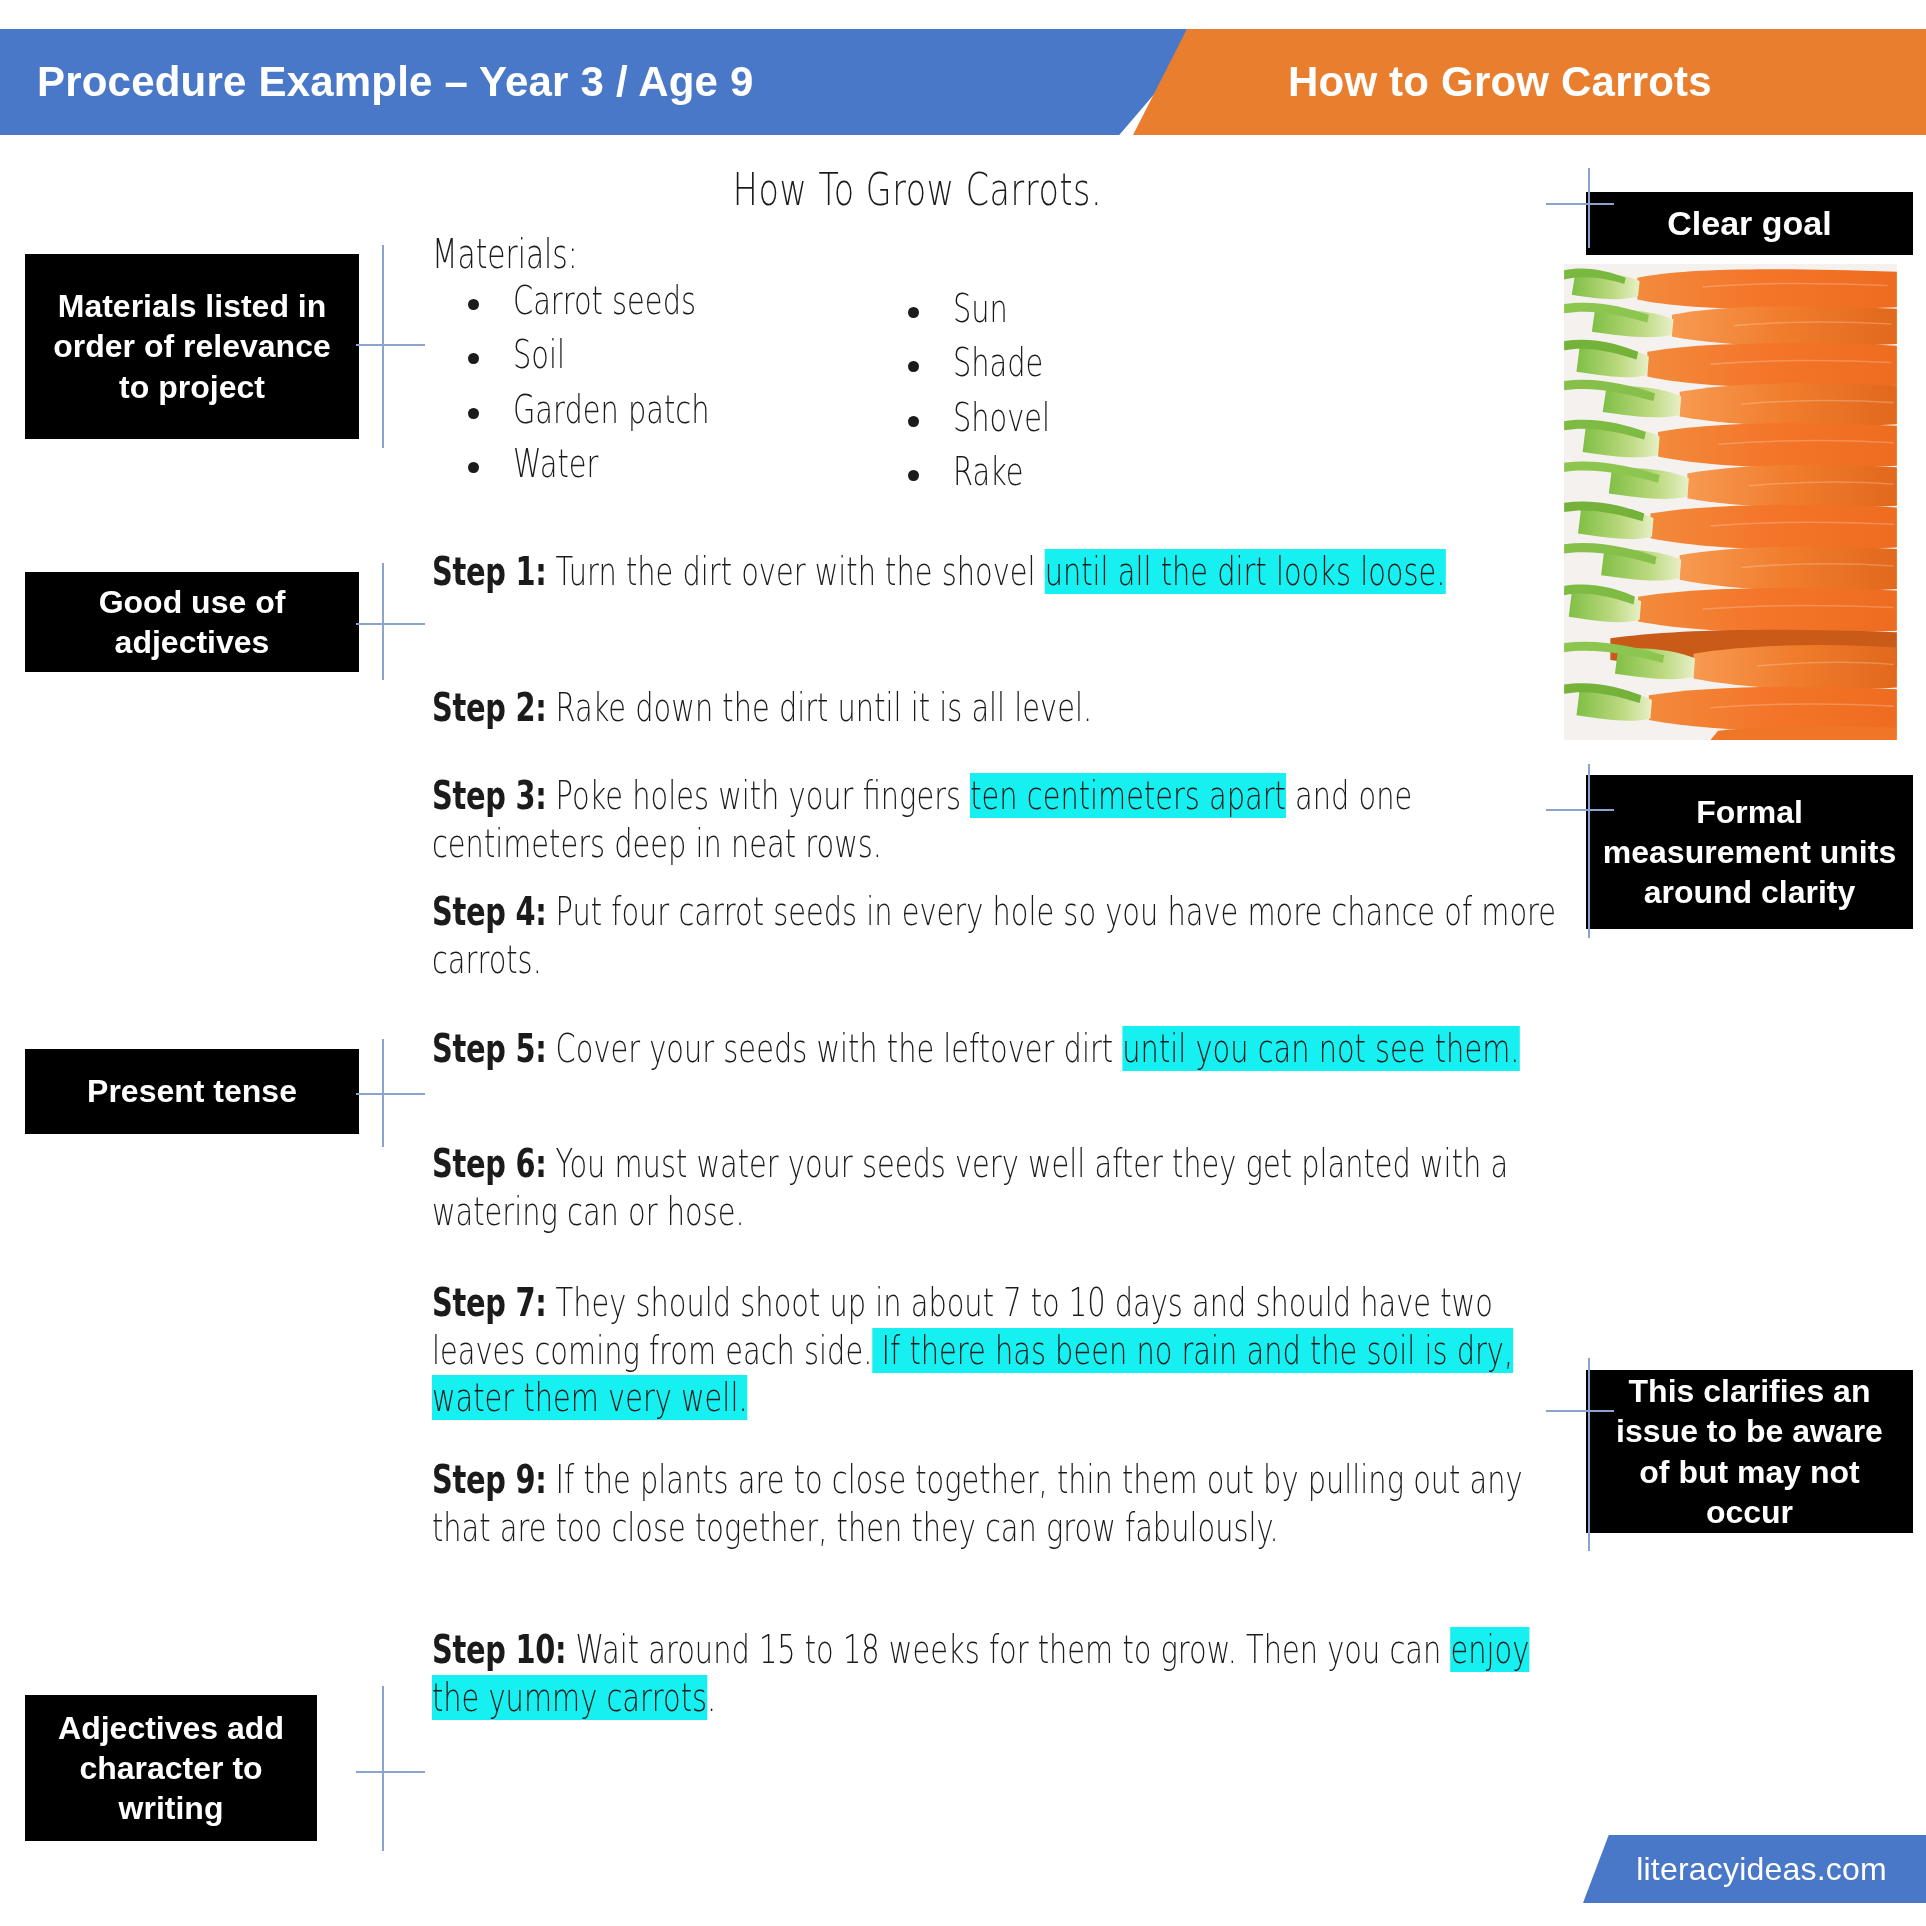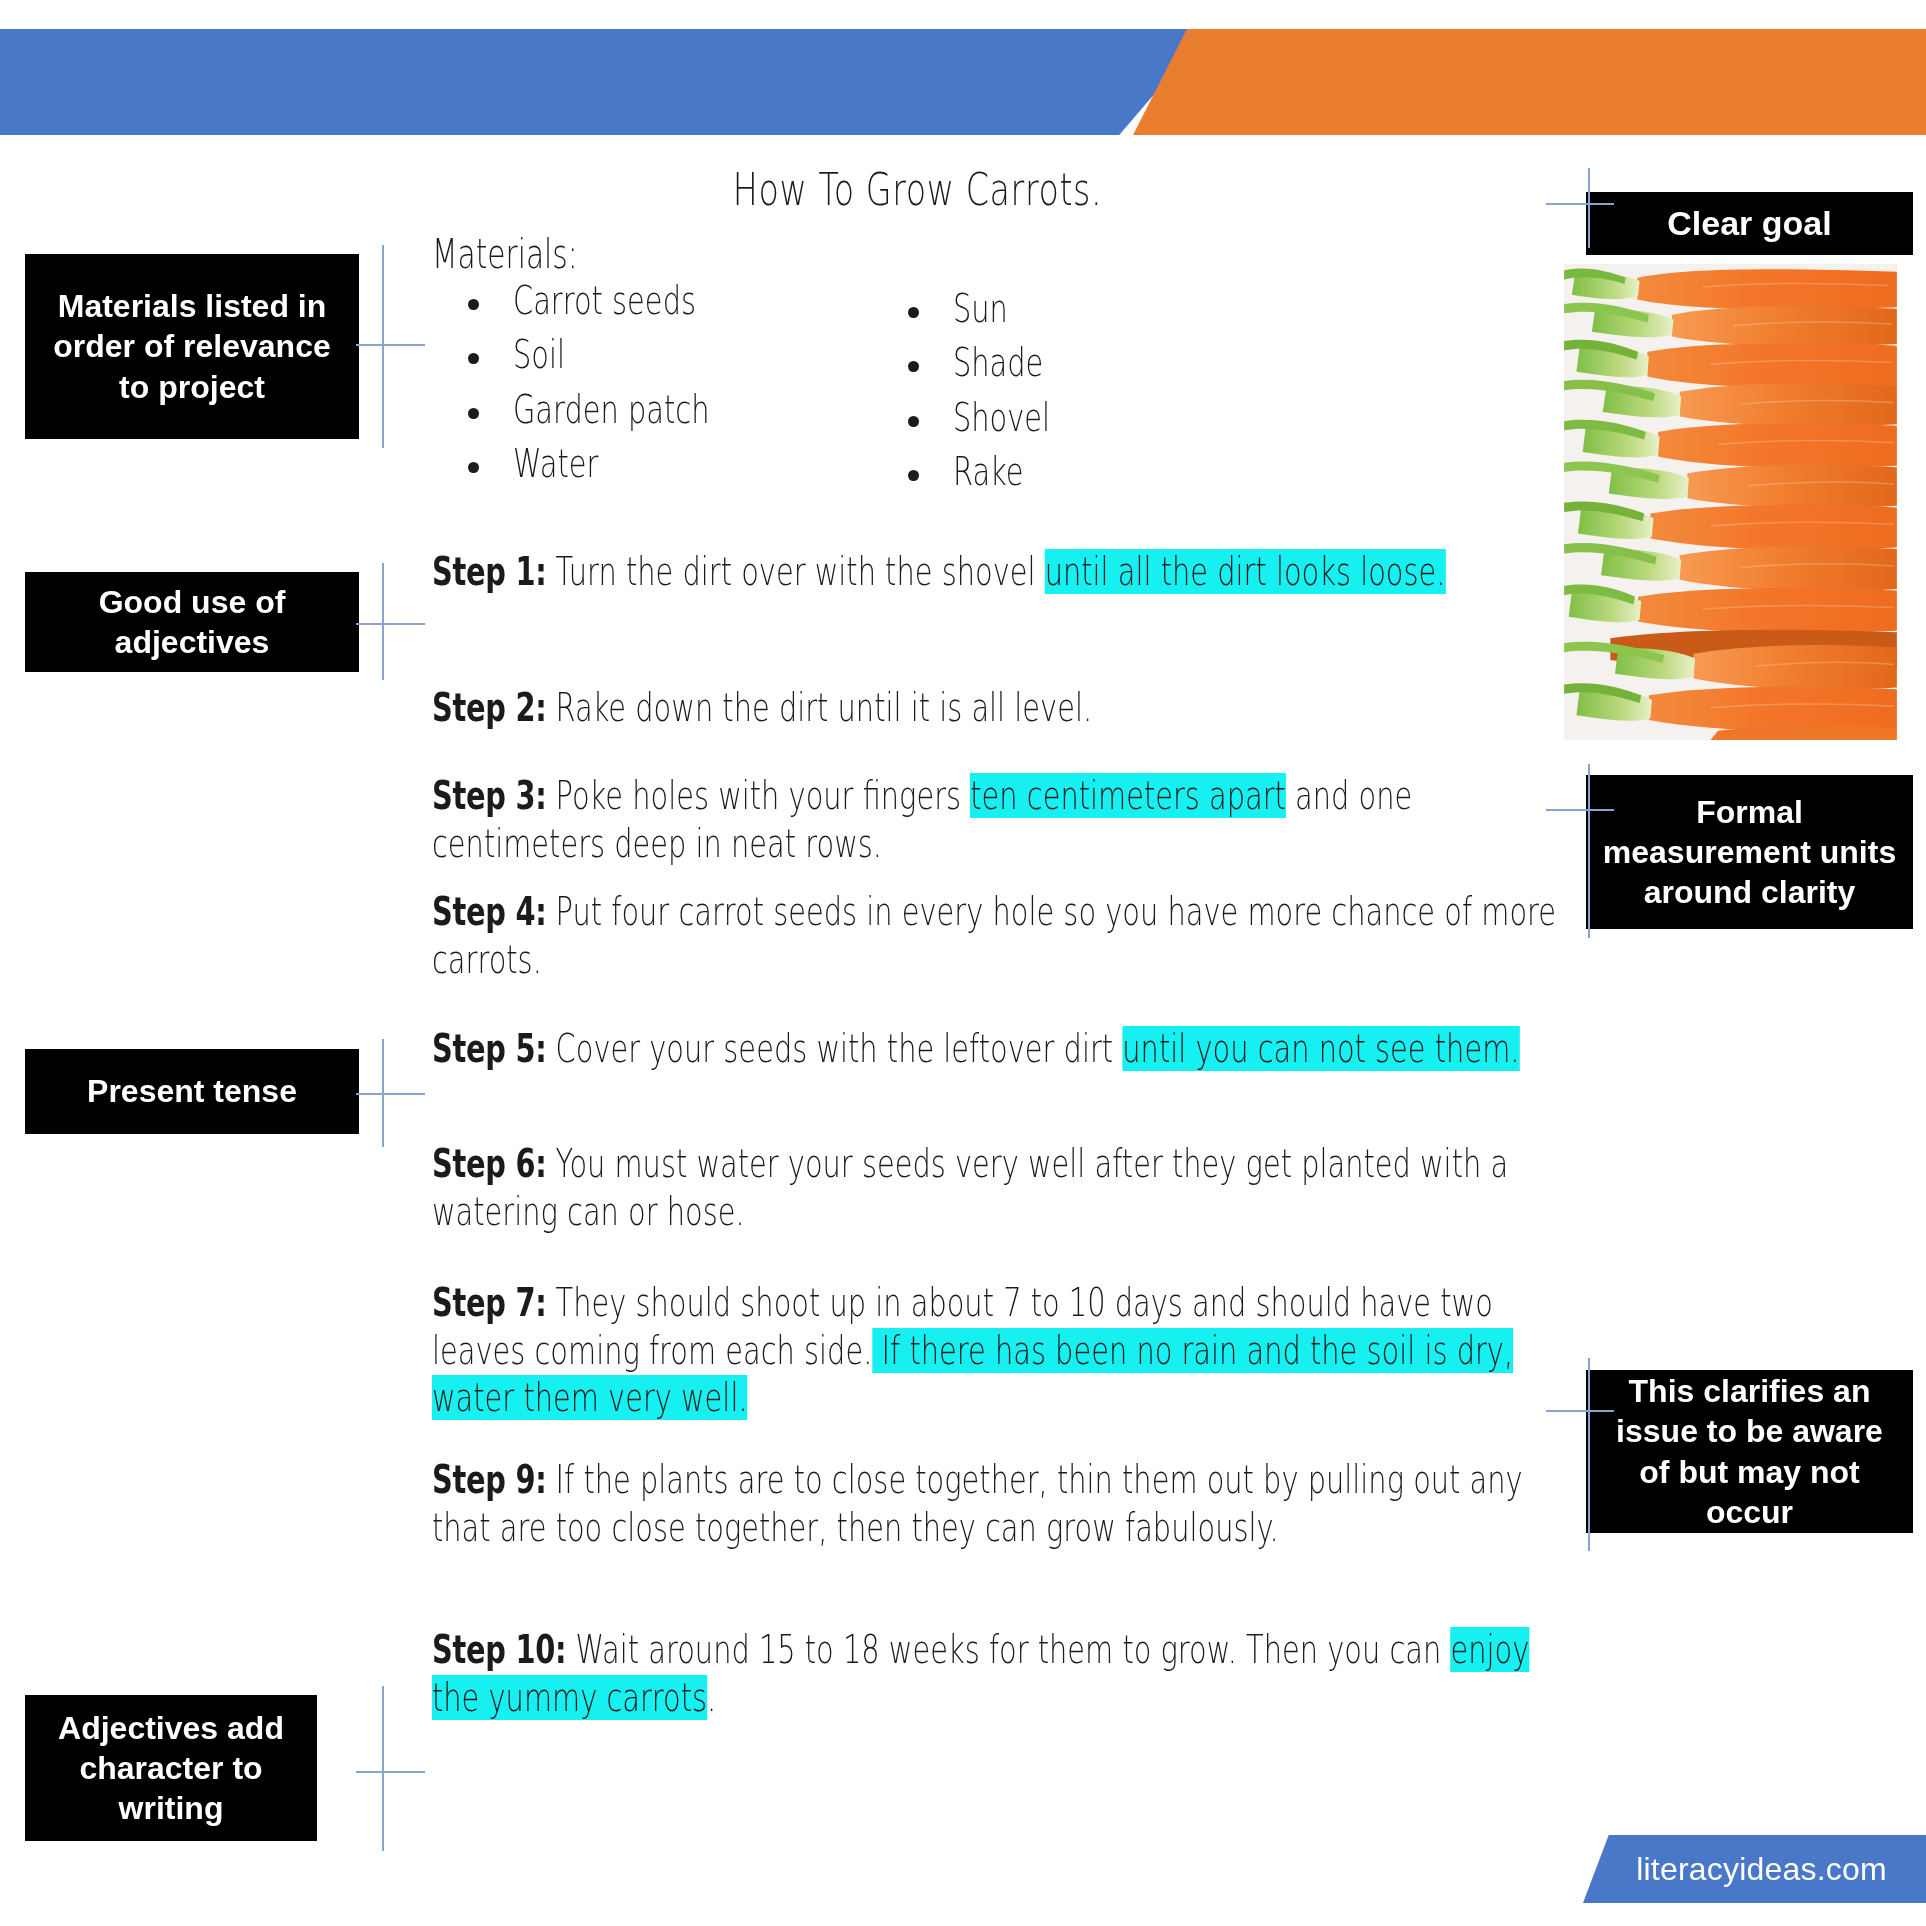--- a/index.html
+++ b/index.html
@@ -191,20 +191,22 @@
     letter-spacing: 0.2px;
     padding-left: 14px;
   }
 </style>
 </head>
 <body>
 
 <div id="header">
   <div class="band band-blue"></div>
   <div class="band band-orange"></div>
+  <div class="htitle htitle-left">Procedure Example – Year 3 / Age 9</div>
+  <div class="htitle htitle-right">How to Grow Carrots</div>
 </div>
 
 <div id="doc-title">How To Grow Carrots.</div>
 
 <div id="materials-head">Materials:</div>
 
 <ul class="mat-col" id="mat-col-1">
     <li><span class="txt">Carrot seeds</span></li>
     <li><span class="txt">Soil</span></li>
     <li><span class="txt">Garden patch</span></li>

